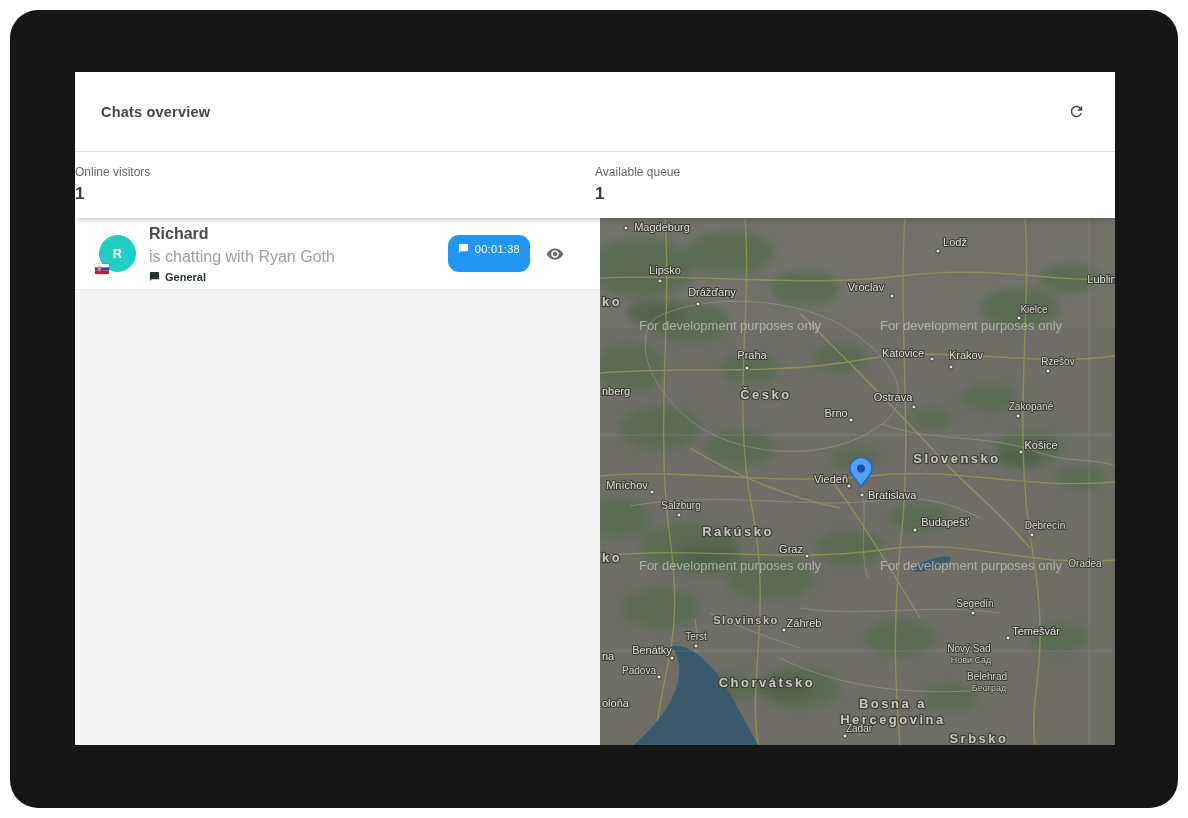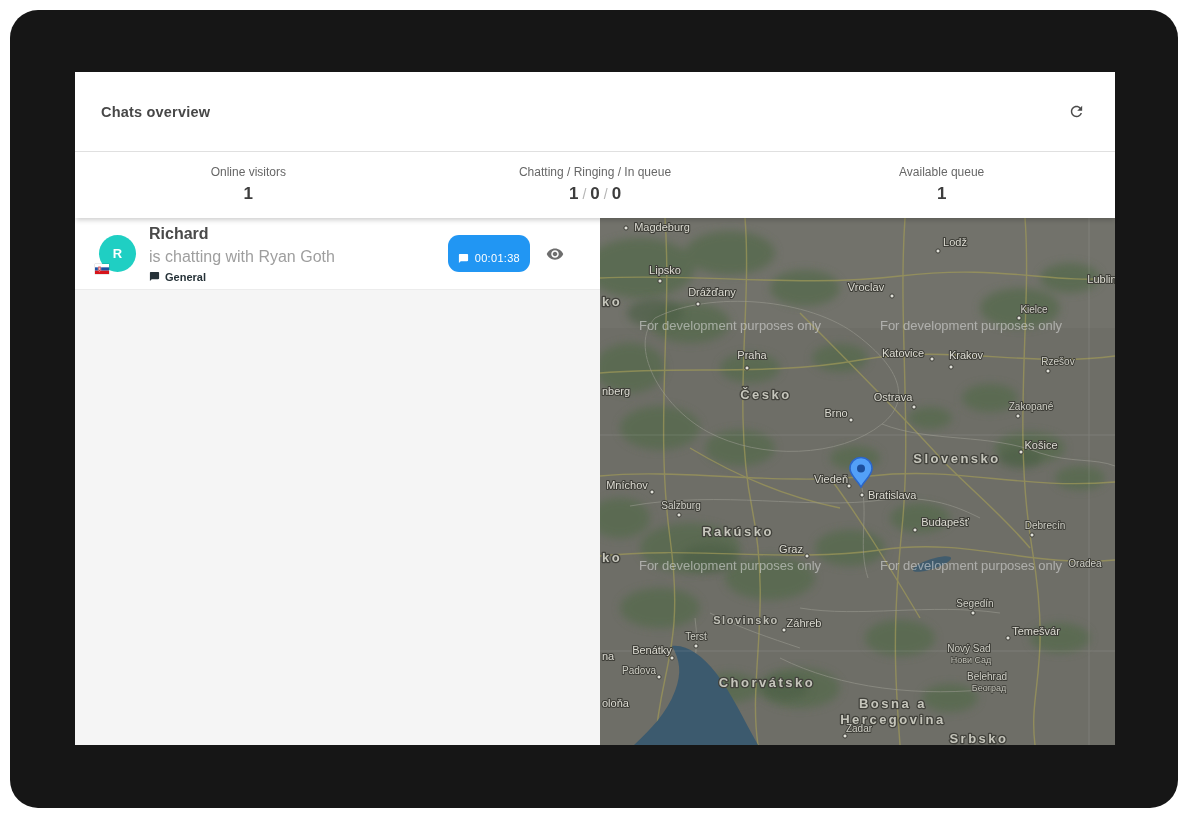--- a/index.html
+++ b/index.html
@@ -10,42 +10,42 @@
 
   
   .hdr{height:80px;box-sizing:border-box;display:flex;align-items:center;
     justify-content:space-between;padding:0 26px;border-bottom:1px solid #e2e2e2;background:#fff;}
   .hdr h1{margin:0;font-size:14.5px;font-weight:bold;color:#474747;letter-spacing:.2px;}
   .icon-btn{background:none;border:none;padding:4px;cursor:pointer;line-height:0;}
 
   
   .stats{height:66px;display:flex;background:#fff;position:relative;z-index:3;
     box-shadow:0 3px 5px -1px rgba(0,0,0,.20);}
-  .stat{flex:1;text-align:center;padding-top:13px;}
+  .stat{flex:1;padding-top:13px;}
   .stat-label{font-size:12px;color:#676767;margin-bottom:5px;}
   .stat-value{font-size:17px;font-weight:bold;color:#3d3d3d;}
   .stat-value .sep{color:#b4b4b4;font-weight:normal;font-size:14px;margin:0 4px;}
 
   
   .content{position:absolute;top:146px;left:0;right:0;bottom:0;display:flex;background:#f5f5f5;}
   .chat-list{width:525px;background:#f5f5f5;}
   .chat-row{height:72px;background:#fff;display:flex;align-items:center;
     padding:0 18px 0 24px;box-sizing:border-box;border-bottom:1px solid #ececec;cursor:pointer;}
   .avatar{width:37px;height:37px;border-radius:50%;background:#1fcfc3;color:#fff;
     font-size:13px;font-weight:bold;display:flex;align-items:center;justify-content:center;
     position:relative;flex:none;}
   .flag{position:absolute;left:-4px;bottom:-2px;width:14px;height:10px;
     box-shadow:0 0 1px rgba(0,0,0,.5);}
   .chat-info{margin-left:13px;flex:1;min-width:0;}
   .chat-name{font-size:16px;font-weight:bold;color:#4a4a4a;margin-bottom:5px;}
   .chat-status{font-size:16px;color:#9e9e9e;margin-bottom:5px;}
   .chat-group{font-size:11px;font-weight:bold;color:#263238;display:flex;align-items:center;gap:5px;}
   .chat-actions{display:flex;align-items:center;}
   .badge{background:#2196f3;color:#fff;border-radius:11px;height:21px;display:inline-flex;
-    align-items:flex-end;padding:8px 10px;gap:6px;font-size:11px;letter-spacing:.3px;}
+    align-items:flex-start;padding:8px 10px;gap:6px;font-size:11px;letter-spacing:.3px;}
   .eye-btn{margin-left:12px;margin-right:14px;}
 
   
   .map{width:515px;height:527px;position:relative;overflow:hidden;background:#6e6e67;}
   .map svg{display:block;}
   .map text{font-family:"Liberation Sans",sans-serif;}
   .m-city{font-size:11px;fill:#dddcd3;paint-order:stroke;stroke:#3e3e38;stroke-width:2.2px;stroke-linejoin:round;}
   .m-city-sm{font-size:10px;fill:#cfcfc6;paint-order:stroke;stroke:#3e3e38;stroke-width:2px;stroke-linejoin:round;}
   .m-country{font-size:13px;font-weight:bold;fill:#c6c6bc;letter-spacing:2.5px;
     paint-order:stroke;stroke:#42423c;stroke-width:2.6px;stroke-linejoin:round;}
@@ -67,26 +67,20 @@
         <svg width="17" height="17" viewBox="0 0 24 24">
           <path fill="#4a4a4a" d="M17.65,6.35C16.2,4.9 14.21,4 12,4c-4.42,0 -7.99,3.58 -7.99,8s3.57,8 7.99,8c3.73,0 6.84,-2.55 7.73,-6h-2.08c-0.82,2.33 -3.04,4 -5.65,4 -3.31,0 -6,-2.69 -6,-6s2.69,-6 6,-6c1.66,0 3.14,0.69 4.22,1.78L13,11h7V4L17.65,6.35z"></path>
         </svg>
       </button>
     </div>
 
     <div class="stats">
       <div class="stat">
         <div class="stat-label">Online visitors</div>
         <div class="stat-value">1</div>
-      </div>
-      <div class="stat">
-        <div class="stat-label">Chatting / Ringing / In queue</div>
-        <div class="stat-value">
-          <span>1</span><span class="sep">/</span><span>0</span><span class="sep">/</span><span>0</span>
-        </div>
       </div>
       <div class="stat">
         <div class="stat-label">Available queue</div>
         <div class="stat-value">1</div>
       </div>
     </div>
 
     <div class="content">
       <div class="chat-list">
         <div class="chat-row">

